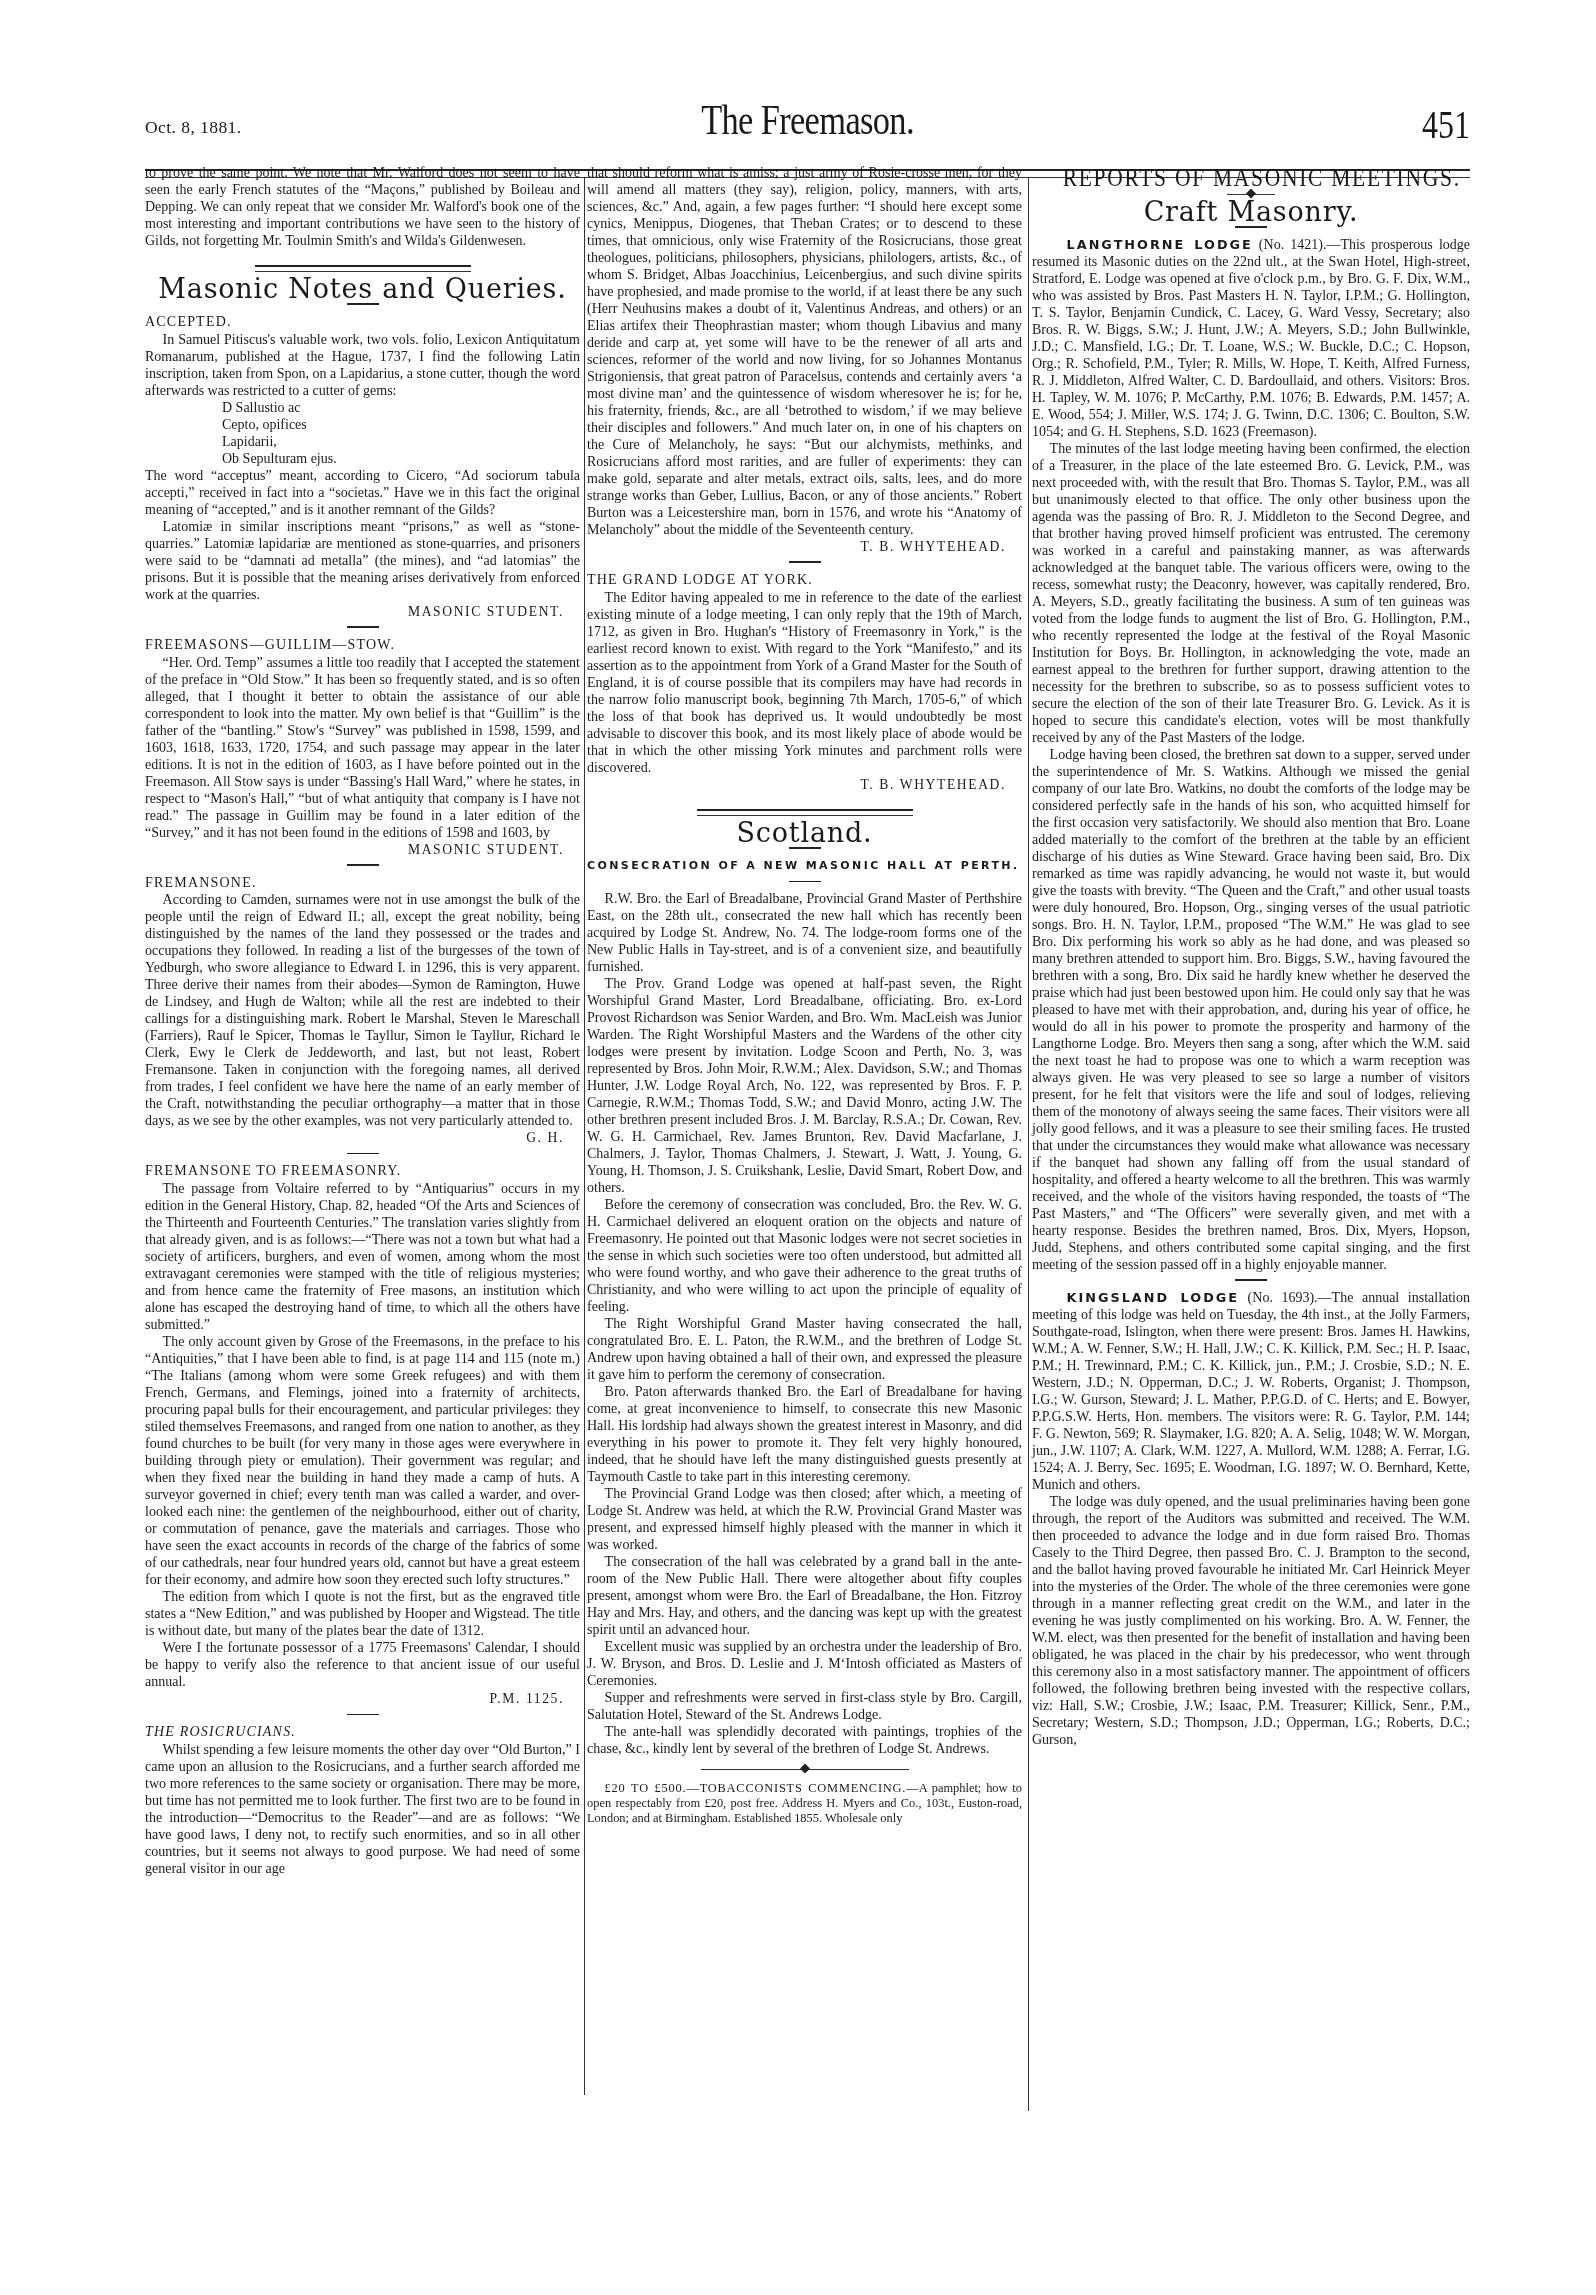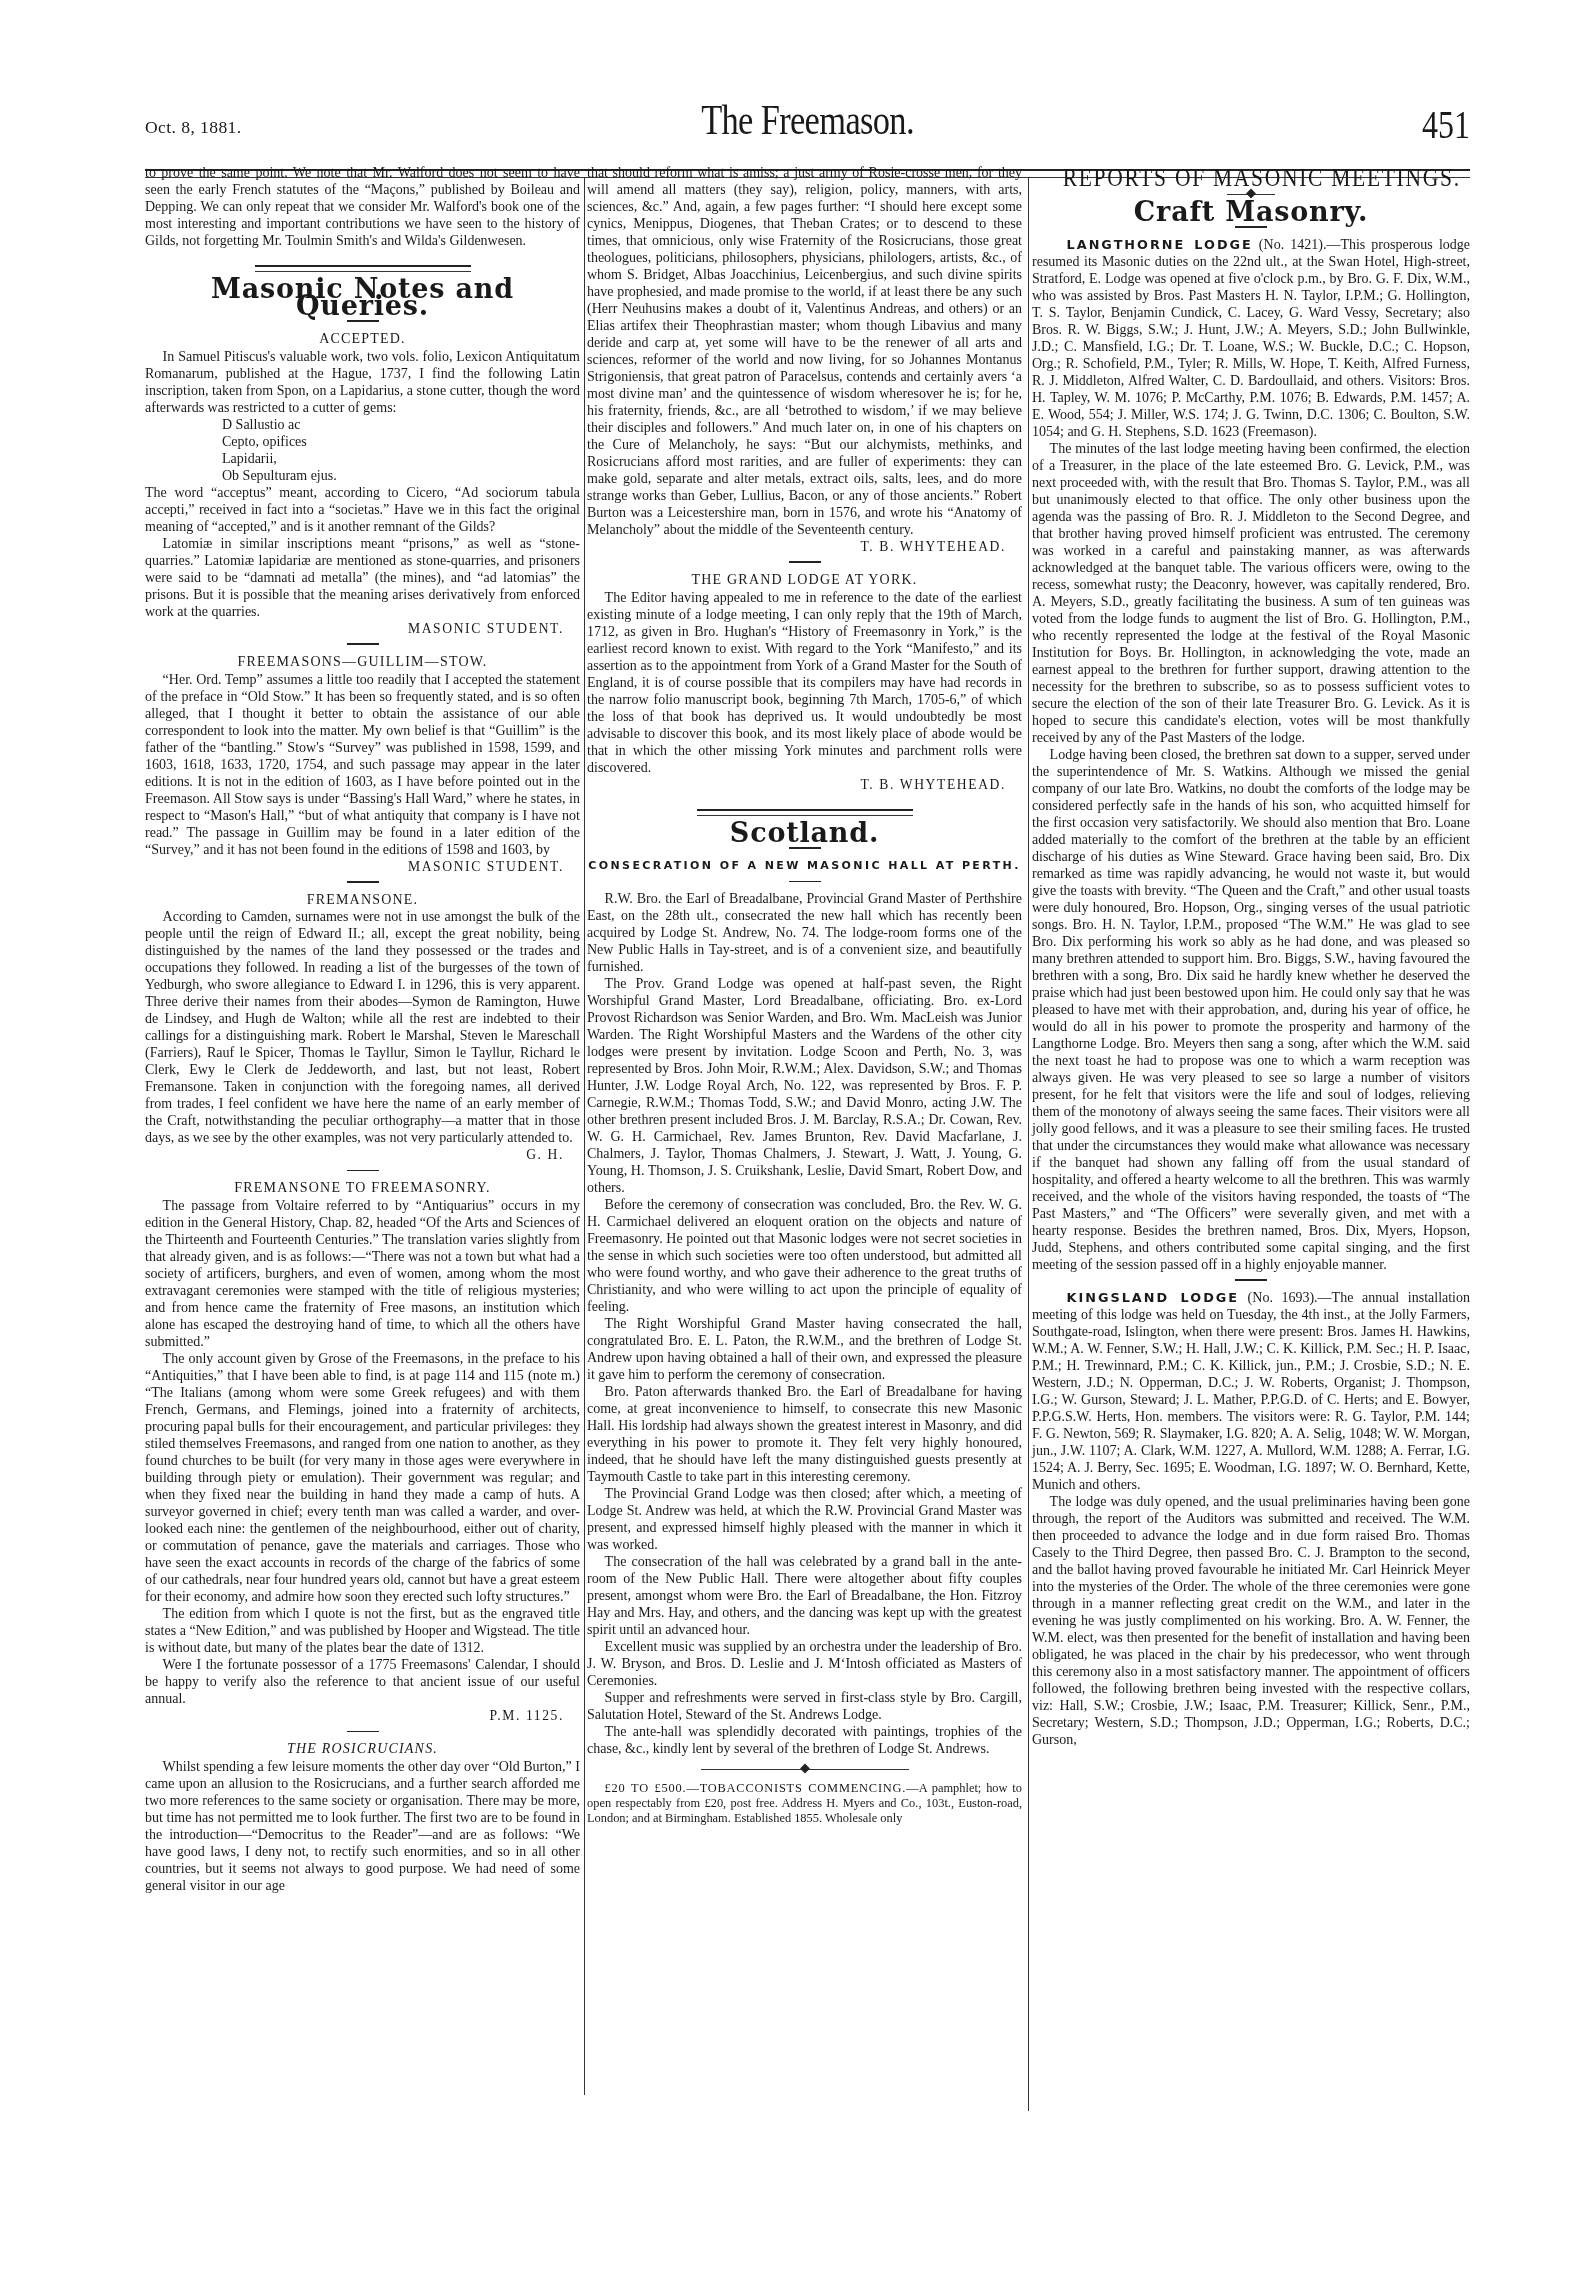--- a/index.html
+++ b/index.html
@@ -15,24 +15,24 @@
   .col{position:absolute;top:164px;font-size:14px;line-height:17px;text-align:justify;}
   .col1{left:145px;width:435px;}
   .col2{left:587px;width:435px;}
   .col3{left:1032px;width:438px;}
   .vrule{position:absolute;top:177px;width:0.8px;background:#333;}
   .vr1{left:584px;height:1918px;}
   .vr2{left:1028px;height:1934px;}
   p{margin:0;text-indent:17.6px;}
   p.noind{text-indent:0;}
   .sig{text-align:right;padding-right:16px;letter-spacing:1.6px;font-size:13.6px;}
-  .head{text-align:center;letter-spacing:1.2px;font-size:14px;margin:1.6px 0 0.8px;}
+  .head{letter-spacing:1.2px;font-size:14px;margin:1.6px 0 0.8px;}
   .head.it{font-style:italic;}
   .head.bold{font-weight:bold;letter-spacing:2.4px;font-family:"DejaVu Sans","Liberation Sans",sans-serif;font-size:11px;line-height:17.6px;}
-  .blackletter{text-align:center;font-family:"DejaVu Serif",serif;font-weight:bold;font-size:27px;
+  .blackletter{text-align:center;font-family:"DejaVu Serif",serif;font-weight:normal;font-size:27px;
                margin:8px 0 3.2px;letter-spacing:0.8px;}
   .reports{text-align:center;font-family:"Liberation Serif",serif;font-size:25px;letter-spacing:2px;
            transform:scaleX(0.86);margin:4.8px 0 3.2px;white-space:nowrap;}
   .shortrule{width:32px;height:1.6px;background:#222;margin:6.4px auto 8px;}
   .doublerule{width:216px;margin:16px auto 8px;height:4px;border-top:2.4px solid #222;border-bottom:0.8px solid #333;}
   .ornrule{width:208px;margin:11.2px auto;height:0;border-top:1.2px solid #333;position:relative;}
   .ornrule::after{content:"";position:absolute;left:50%;top:-4.8px;width:7.2px;height:7.2px;background:#222;transform:translateX(-50%) rotate(45deg);}
   .verse{padding-left:77px;text-indent:0;margin:0;}
   .lodge-name{font-weight:bold;letter-spacing:2px;font-family:"DejaVu Sans","Liberation Sans",sans-serif;font-size:12.8px;padding-left:17px;}
   .ad{font-size:12.4px;line-height:15px;}

